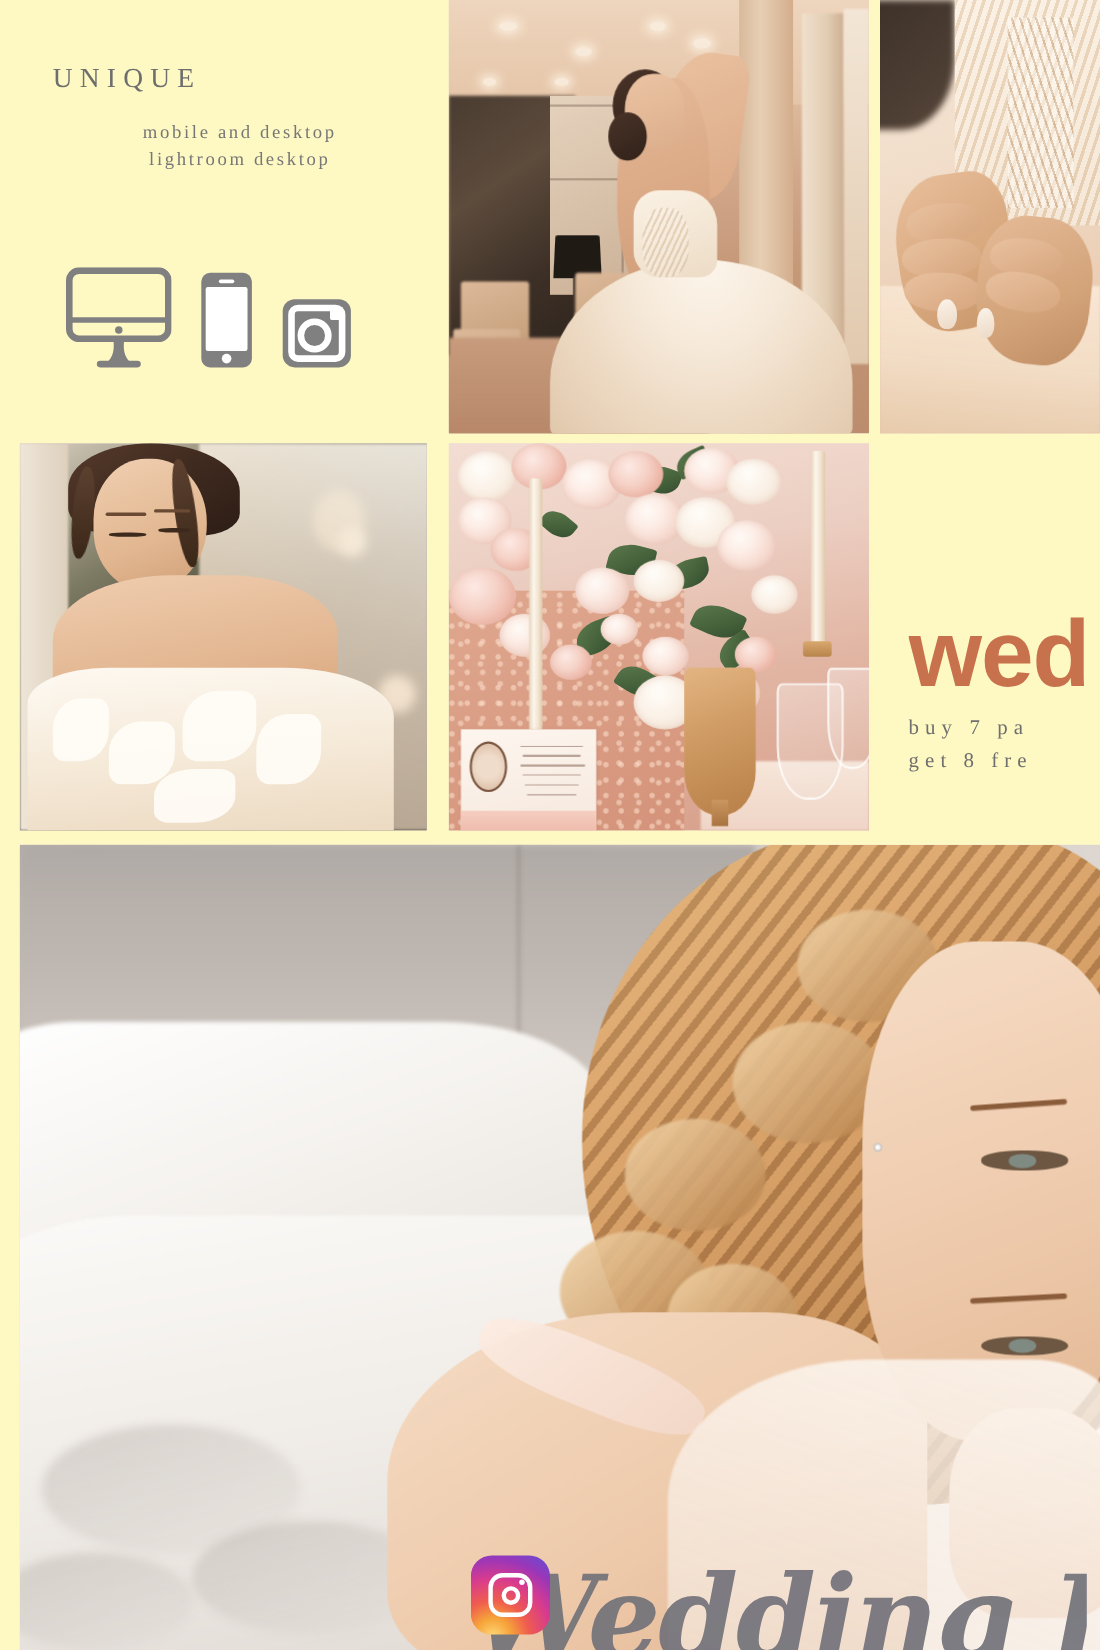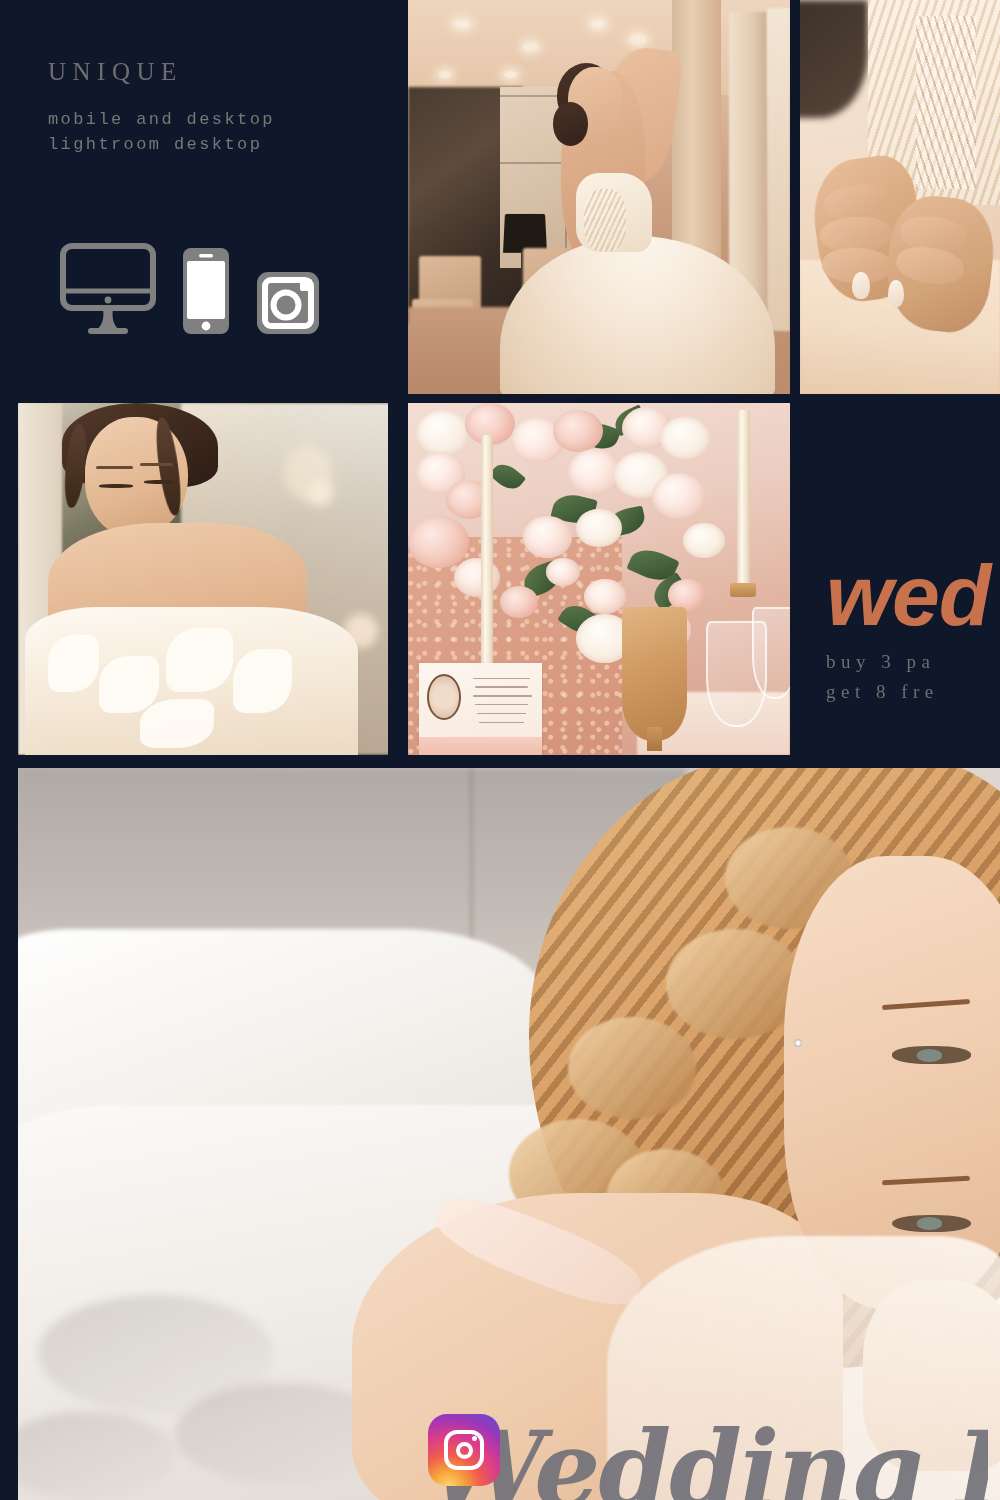--- a/index.html
+++ b/index.html
@@ -1,26 +1,26 @@
 <!DOCTYPE html>
 <html><head>
 <meta charset="utf-8">
 <style>
   * { margin:0; padding:0; box-sizing:border-box; }
   html,body { width:1000px; height:1500px; background:#ffffff; overflow:hidden; }
   body { font-family:"Liberation Serif", serif; position:relative; }
 
-  .page { position:relative; width:1000px; height:1500px; background:#0f172a; }
+  .page { position:relative; width:1000px; height:1500px; background:#fef9c3; }
 
   
   .header-block { position:absolute; left:48px; top:55px; width:340px; }
   .title-line { font-family:"Liberation Serif", serif; font-size:25px; letter-spacing:6.5px;
                 color:#6e6e6e; line-height:1.32; font-weight:400; white-space:nowrap; }
-  .subtitle { margin-top:20px; font-family:Liberation Mono, monospace; font-size:17px;
-              letter-spacing:2.4px; color:#777777; line-height:1.45; white-space:nowrap; }
+  .subtitle { margin-top:20px; font-family:Liberation Serif, serif; font-size:17px;
+              letter-spacing:2.4px; color:#777777; line-height:1.45; white-space:nowrap;text-align:center; }
 
   
   .icon-row { position:absolute; left:60px; top:243px; display:flex; align-items:flex-end; gap:26px; }
   .icon-monitor, .icon-phone, .icon-instagram { display:block; }
 
   
   .photo { position:absolute; overflow:hidden; background:#e8ddd4; }
   .photo .inner { position:absolute; inset:0; }
 
   #ph-dress  { left:408px; top:0px;   width:382px; height:394px; }
@@ -208,21 +208,21 @@
   .hero-iris { position:absolute; background:#7f8a82; border-radius:50%; }
   .hero-lip { position:absolute; background:#cf8a77; border-radius:46%; filter:blur(.6px); }
   .hero-earring { position:absolute; width:8px; height:8px; background:radial-gradient(circle,#fff 20%,#9a9087 100%);
     border-radius:50%; filter:blur(.4px); }
   .hero-hand { position:absolute; left:86%; top:70%; width:16%; height:26%;
     background:linear-gradient(150deg,#f3d6bd,#e4b894); border-radius:40% 44% 30% 34%; filter:blur(.3px); }
 
   
   .promo { position:absolute; left:826px; top:556px; width:174px; overflow:hidden; }
   .promo-word { font-family:"Liberation Sans", sans-serif; font-weight:700; font-size:86px;
-    line-height:.92; letter-spacing:-1px; color:#c8714d; white-space:nowrap;font-style:italic; }
+    line-height:.92; letter-spacing:-1px; color:#c8714d; white-space:nowrap; }
   .promo-sub { margin-top:12px; font-family:"Liberation Serif", serif; font-size:19px;
     letter-spacing:5.5px; color:#6f6f6f; line-height:1.55; white-space:nowrap; }
 
   
   .logo-lr { position:absolute; left:352px; top:1374px; width:78px; height:78px;
     background:#0d2220; border:3px solid #34d2d2; border-radius:16px;
     display:flex; align-items:center; justify-content:center; }
   .logo-lr-text { font-family:"Liberation Sans", sans-serif; font-weight:700; font-size:40px;
     color:#c9f3ef; letter-spacing:-1px; line-height:1; }
   .logo-ig { position:absolute; left:428px; top:1414px; width:72px; height:72px; border-radius:19px;
@@ -454,21 +454,21 @@
       <div class="hero-iris" style="left:91.5%;top:61.4%;width:2.6%;height:1.7%;"></div>
       <div class="hero-lip" style="left:86%;top:76%;width:8%;height:3%;"></div>
       <div class="hero-hand"></div>
       <div class="hero-tulle"></div>
     </div>
   </div>
 
   <div class="promo">
     <div class="promo-word">wed</div>
     <div class="promo-sub">
-      <div>buy 3 pa</div>
+      <div>buy 7 pa</div>
       <div>get 8 fre</div>
     </div>
   </div>
 
   <div class="script">Wedding P</div>
 
 
   <div class="logo-ig">
     <div class="logo-ig-outer">
       <div class="logo-ig-inner"></div>

